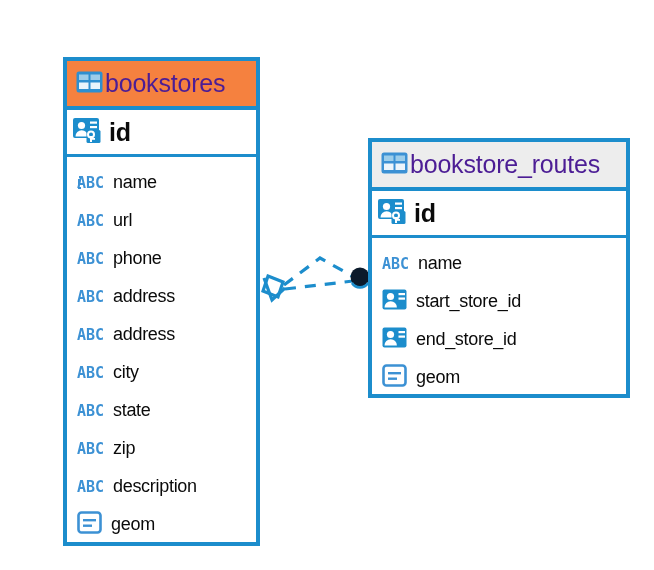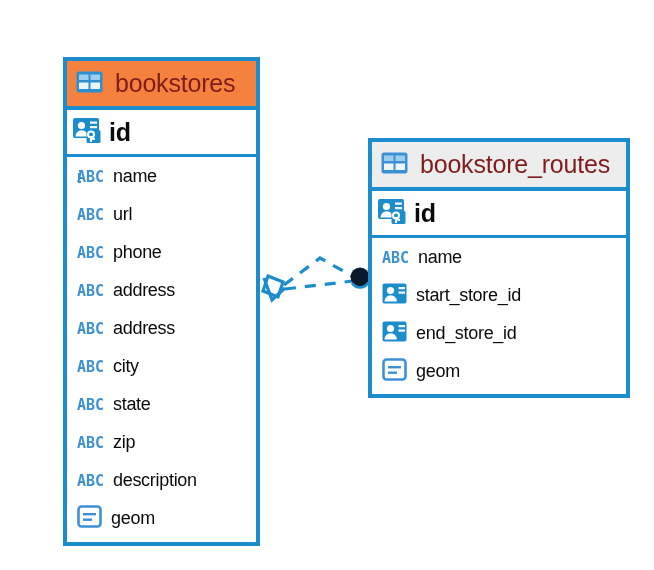--- a/index.html
+++ b/index.html
@@ -44,22 +44,22 @@
     display: flex;
     align-items: center;
     padding-left: 9px;
     border-bottom: 4px solid #1C8DCC;
   }
   .entity-header.selected { background: #F5813F; }
   .entity-header.plain    { background: #EDEDED; align-items: center; }
 
   .entity-title {
     font-size: 25px;
-    color: #7f1d1d;
-    margin-left: 12px;
+    color: #4c1d95;
+    margin-left: 2px;
     white-space: nowrap;
     letter-spacing: -0.2px;
   }
 
   .pk-row {
     box-sizing: border-box;
     height: 47px;
     display: flex;
     align-items: center;
     padding-left: 6px;
@@ -68,20 +68,21 @@
   }
   .pk-label {
     font-size: 25px;
     font-weight: bold;
     color: #0a0a0a;
     margin-left: 8px;
     letter-spacing: -0.3px;
   }
 
   .field-list {
+    padding-top: 6px;
   }
   .field-row {
     height: 38px;
     display: flex;
     align-items: center;
     padding-left: 10px;
   }
   .field-label {
     font-size: 18px;
     color: #0a0a0a;

